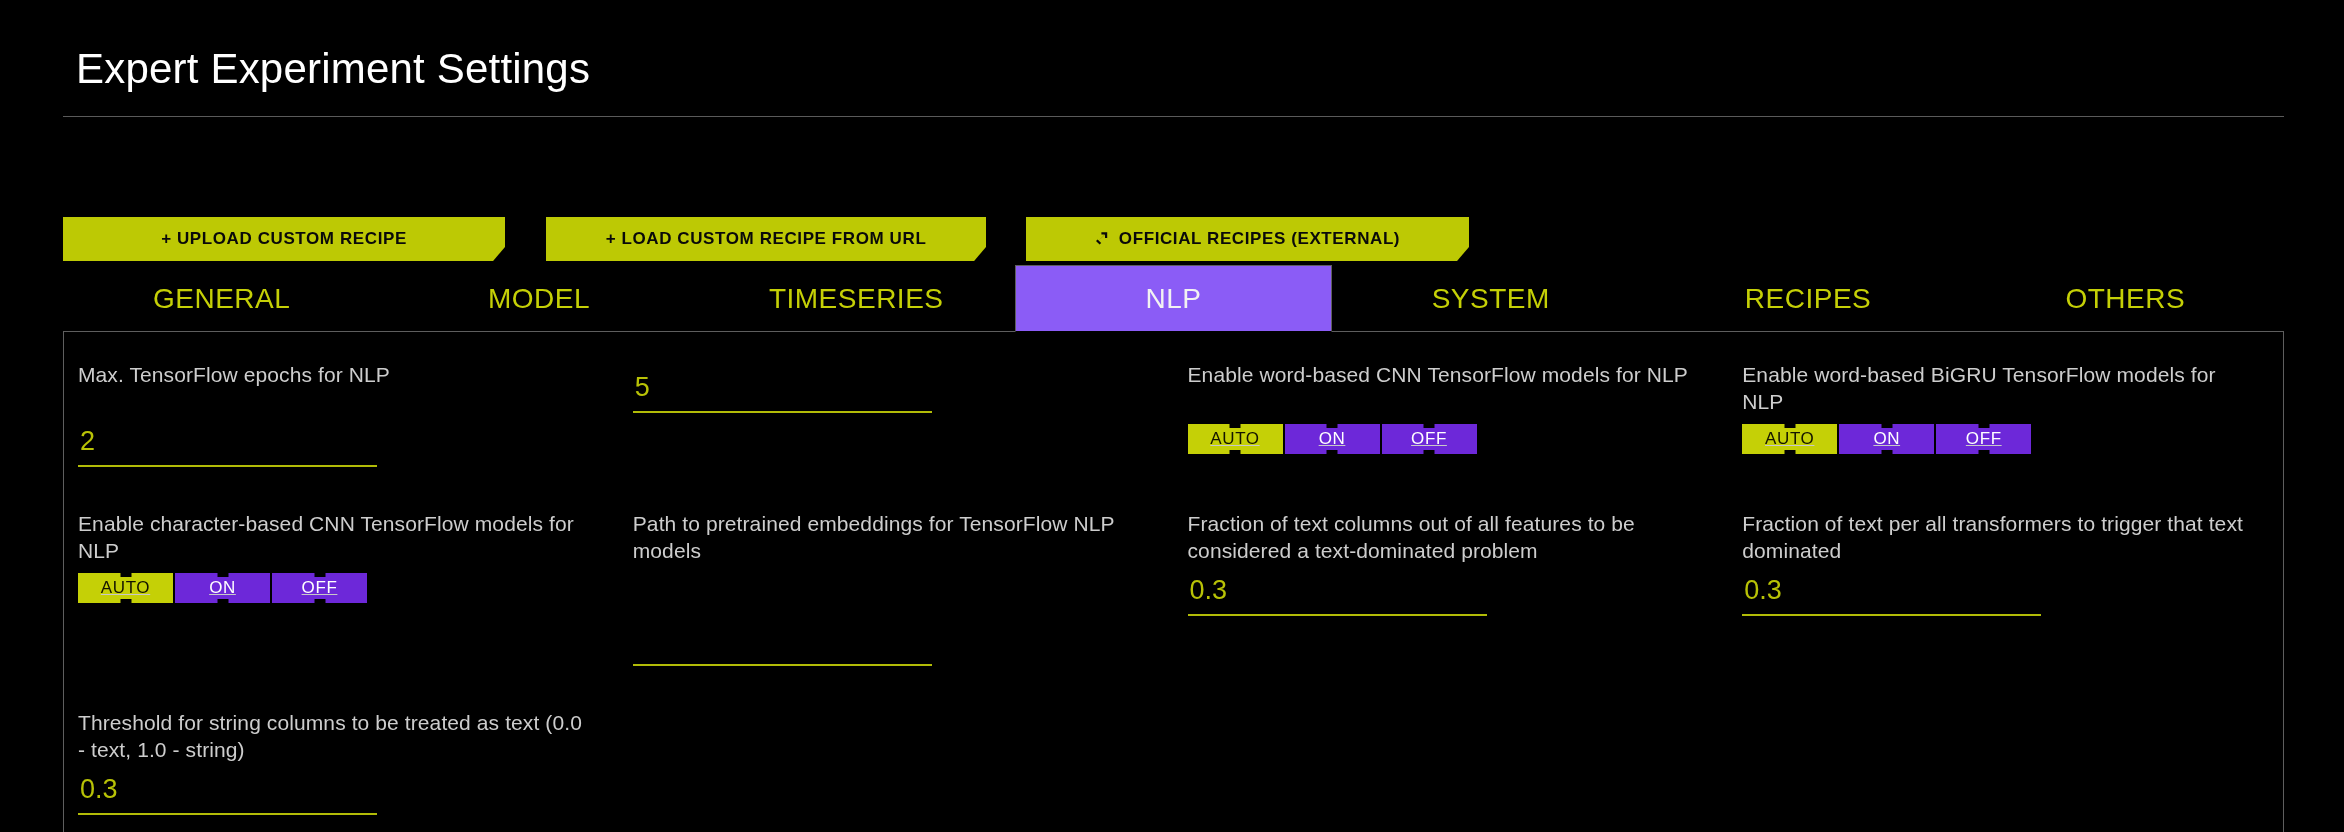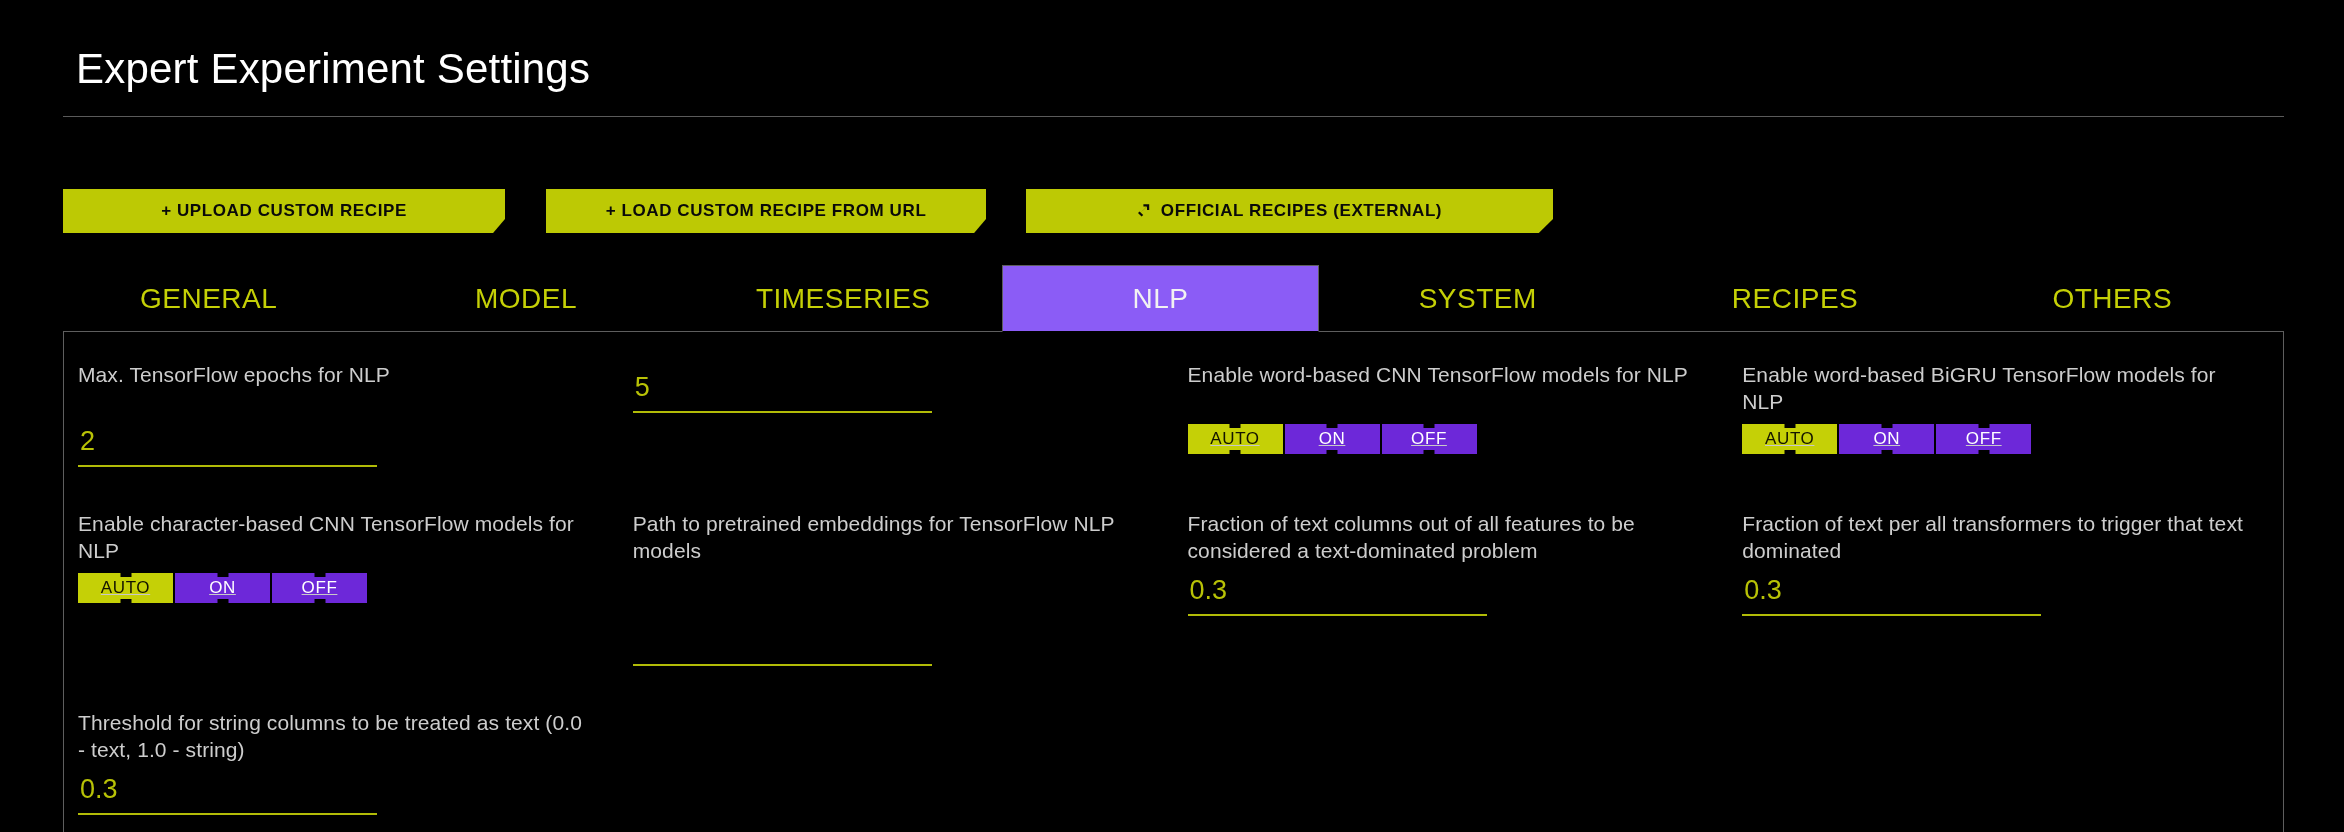--- a/index.html
+++ b/index.html
@@ -65,45 +65,46 @@
     letter-spacing: 0.6px;
     display: flex;
     align-items: center;
     justify-content: center;
     gap: 9px;
     cursor: pointer;
     padding: 0 22px;
     -webkit-clip-path: polygon(0 0, 100% 0, 100% 72%, 94% 100%, 0 100%);
     clip-path: polygon(0 0, 100% 0, 100% 72%, 94% 100%, 0 100%);
     white-space: nowrap;
+    margin-top: 28px;
   }
   .recipe-btn:nth-child(1) { width: 442px; margin-right: 41px;
     -webkit-clip-path: polygon(0 0, 100% 0, 100% 68%, 97.3% 100%, 0 100%);
     clip-path: polygon(0 0, 100% 0, 100% 68%, 97.3% 100%, 0 100%); }
   .recipe-btn:nth-child(2) { width: 440px; margin-right: 40px;
     -webkit-clip-path: polygon(0 0, 100% 0, 100% 68%, 97.3% 100%, 0 100%);
     clip-path: polygon(0 0, 100% 0, 100% 68%, 97.3% 100%, 0 100%); }
-  .recipe-btn:nth-child(3) { width: 527px;
+  .recipe-btn:nth-child(3) { width: 443px;
     -webkit-clip-path: polygon(0 0, 100% 0, 100% 68%, 97.3% 100%, 0 100%);
     clip-path: polygon(0 0, 100% 0, 100% 68%, 97.3% 100%, 0 100%); }
 
   .ext-arrow {
     display: inline-block;
     width: 15px;
     height: 15px;
     flex: 0 0 auto;
     position: relative;
     top: -1px;
   }
   .ext-arrow svg { display: block; }
 
   
   .tabs {
     position: absolute;
-    left: 50px;
+    left: 63px;
     top: 265px;
     width: 2221px;
     height: 67px;
     display: flex;
   }
   .tab {
     flex: 1 1 0;
     height: 67px;
     display: flex;
     align-items: center;

